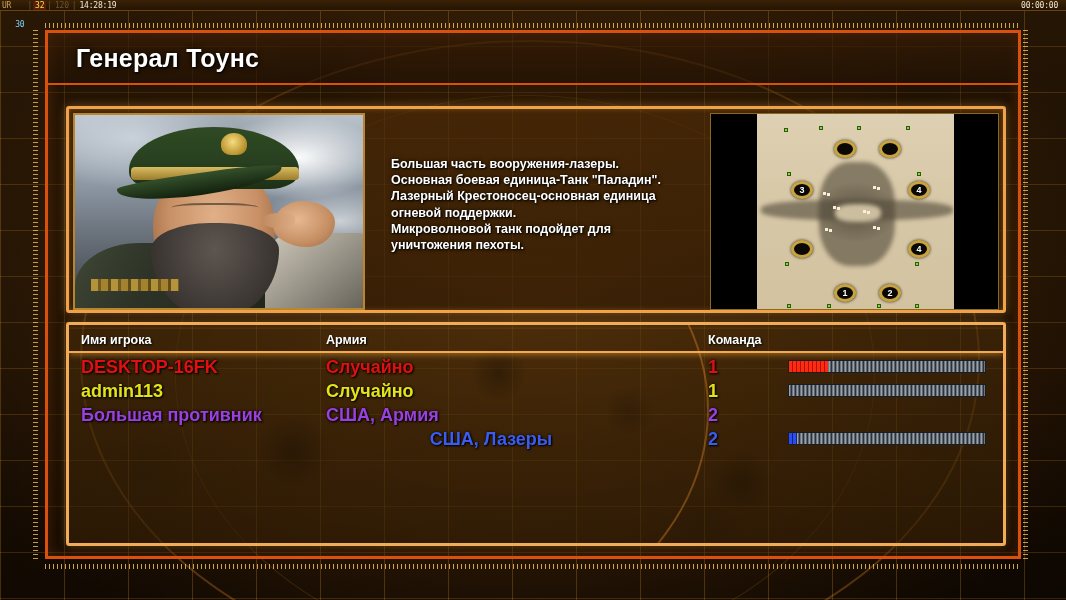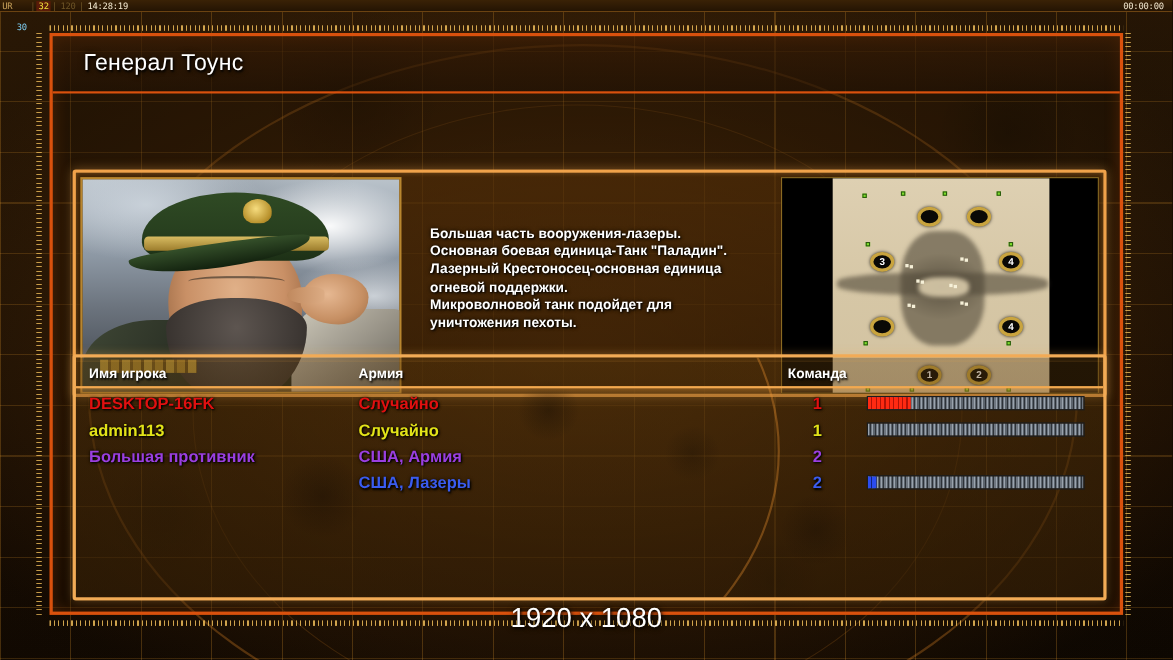--- a/index.html
+++ b/index.html
@@ -131,40 +131,39 @@
     left: 0; top: 0;
     width: 100%; height: 52px;
     border-bottom: 2px solid #d9510d;
     display: flex;
     align-items: center;
     padding-left: 28px;
     background: linear-gradient(to bottom, rgba(60,30,6,0.55), rgba(32,17,4,0.55));
   }
   #title {
     color: #ffffff;
-    font-size: 21px;
-    font-weight: normal;
+    font-size: 25px;
+    font-weight: bold;
     letter-spacing: 0.3px;
     text-shadow: 1px 1px 2px #000, 0 0 6px rgba(0,0,0,0.9);
   }
 
   
   #infopanel {
     position: absolute;
     left: 18px; top: 73px;
     width: 940px; height: 207px;
     border: 3px solid #f0a24a;
     border-radius: 3px;
     background: linear-gradient(to bottom, rgba(86,48,8,0.55), rgba(56,31,5,0.6));
     box-shadow: 0 0 10px rgba(250,175,80,0.35), 0 0 5px rgba(250,175,80,0.3) inset;
     display: flex;
     align-items: stretch;
     padding: 4px;
     overflow: hidden;
-    margin-top: 48px;
   }
 
   
   #portrait {
     position: relative;
     width: 292px;
     height: 197px;
     border: 2px solid #b8862f;
     overflow: hidden;
     flex: 0 0 auto;
@@ -386,25 +385,25 @@
   }
   #header-row .cell {
     color: #ffffff;
     font-size: 12.5px;
     font-weight: bold;
     text-shadow: 1px 1px 2px #000;
   }
 
   .c-name { position: absolute; left: 12px;  width: 240px; }
   .c-army { position: absolute; left: 257px; width: 330px; }
-  .c-team { position: absolute; left: 639px; width: 70px; text-align: center; }
+  .c-team { position: absolute; left: 639px; width: 70px; text-align: left; }
   .c-prog { position: absolute; left: 719px; width: 210px; }
 
   .prow .cell {
-    font-size: 15px;
+    font-size: 18px;
     font-weight: bold;
     text-shadow: 1px 1px 2px #000, 0 0 3px rgba(0,0,0,0.8);
   }
 
   
   .pbar {
     position: absolute;
     left: 719px;
     top: 5px;
     width: 198px;
@@ -563,26 +562,25 @@
             <div class="cell c-army" style="color: rgb(227, 227, 24);">Случайно</div>
             <div class="cell c-team" style="color: rgb(227, 227, 24);">1</div>
             <div class="pbar"></div>
           </div>
           <div class="row prow" style="top: 78px;">
             <div class="cell c-name" style="color: rgb(154, 63, 224);">Большая противник</div>
             <div class="cell c-army" style="color: rgb(154, 63, 224);">США, Армия</div>
             <div class="cell c-team" style="color: rgb(154, 63, 224);">2</div>
           </div>
           <div class="row prow" style="top: 102px;">
-            <div class="cell c-army" style="color: rgb(58, 92, 240);">США, Лазеры</div>
+            <div class="cell c-army" style="color: rgb(58, 92, 240); text-align: center;">США, Лазеры</div>
             <div class="cell c-team" style="color: rgb(58, 92, 240);">2</div>
             <div class="pbar">
               <div class="pfill blue" style="width: 4%;"></div>
             </div>
           </div>
         </div>
     </div>
 
   </div>
 
-  <div id="resolution">1920 x 1080</div>
 
 </div>
 
 </body></html>

